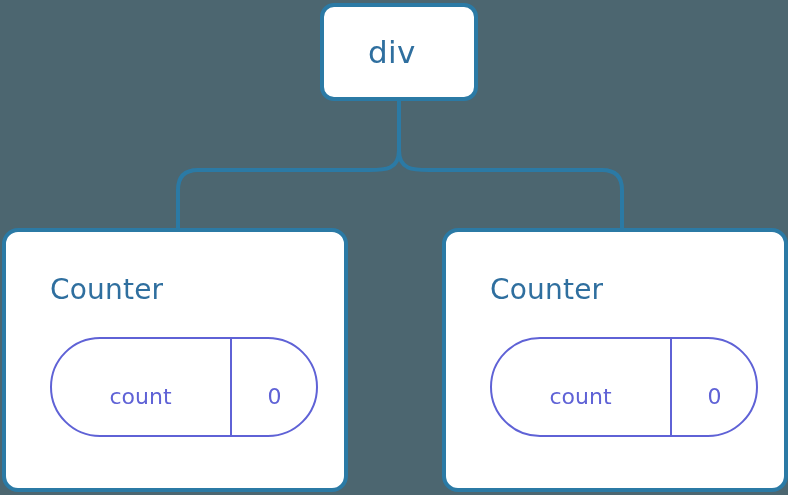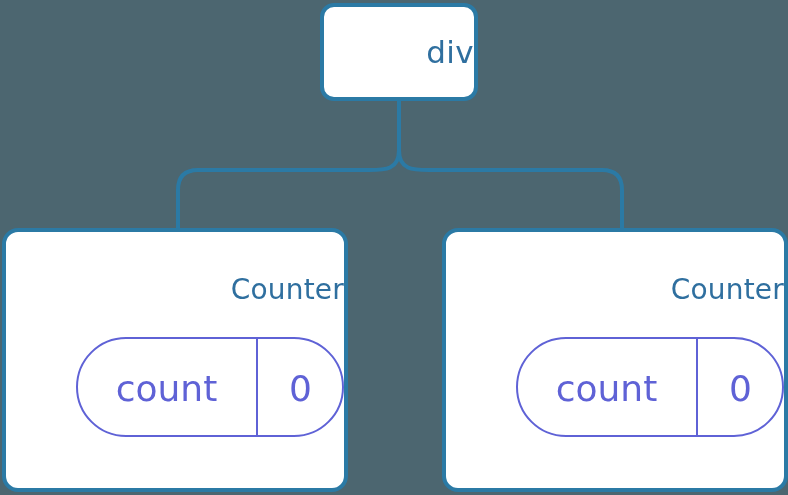--- a/index.html
+++ b/index.html
@@ -35,21 +35,22 @@
   
   .node {
     position: absolute;
     z-index: 2;
     background: #ffffff;
     border: 4px solid #2b7aa5;
     border-radius: 14px;
     box-sizing: border-box;
     display: flex;
     flex-direction: column;
-    align-items: flex-end;
+    align-items: flex-start;
+    padding-left: 44px;
   }
 
   
   #node-root {
     left: 320px;
     top: 3px;
     width: 158px;
     height: 98px;
     justify-content: center;
   }
@@ -90,26 +91,26 @@
     height: 100px;
   }
   .state-pill svg {
     position: absolute;
     left: 0;
     top: 0;
   }
   .state-pill .pill-label,
   .state-pill .pill-value {
     position: absolute;
-    top: 0;
+    top: 8px;
     height: 104px;
     display: flex;
     align-items: center;
     justify-content: center;
-    font-size: 36px;
+    font-size: 22px;
     color: #5f62d6;
     line-height: 1;
   }
   .state-pill .pill-label {
     left: 0;
     width: 181px;
   }
   .state-pill .pill-value {
     left: 181px;
     width: 87px;

